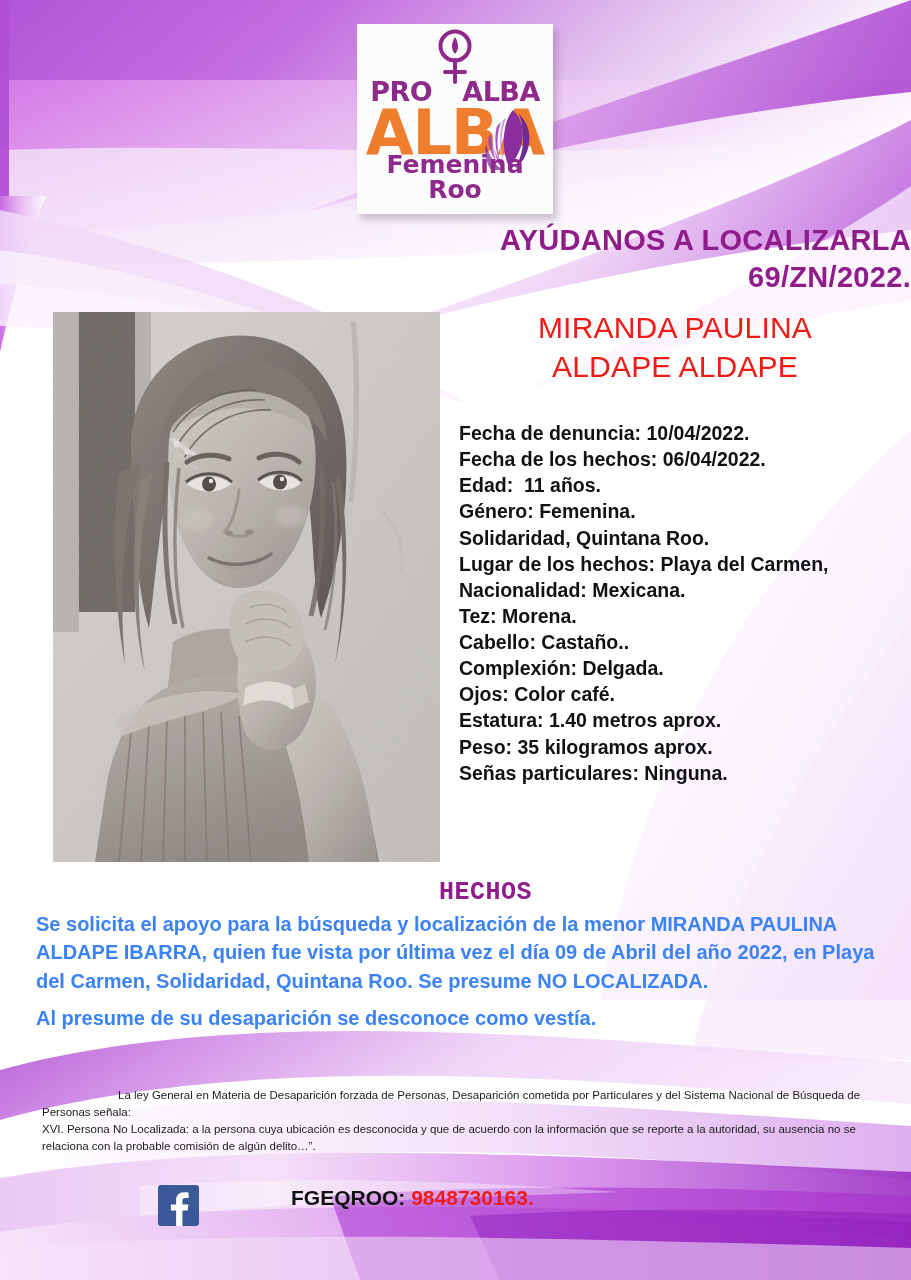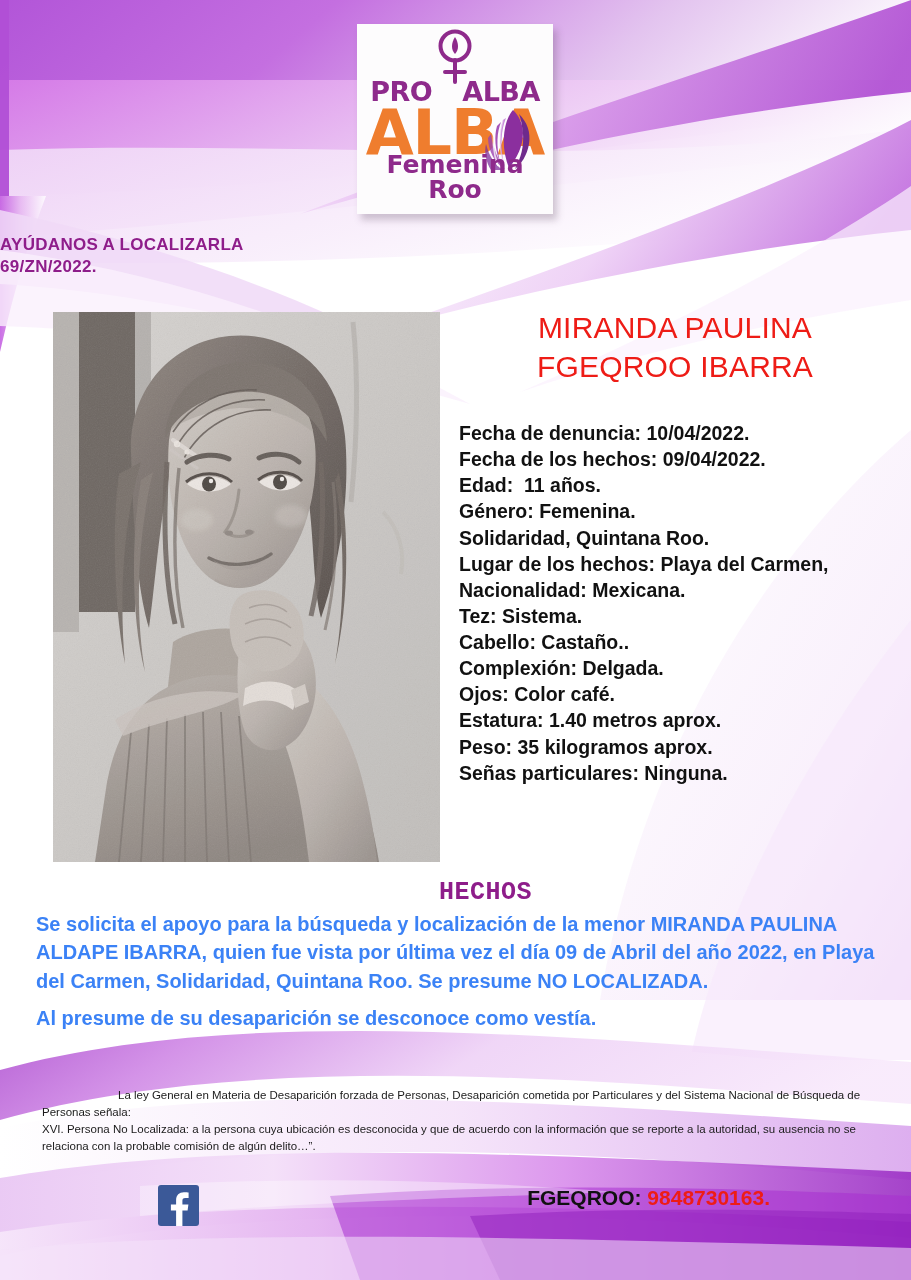--- a/index.html
+++ b/index.html
@@ -69,25 +69,25 @@
     text-align:center;
     font-family:"DejaVu Sans", sans-serif;
     font-weight:bold;
     font-size:25px;
     color:#8e2a8b;
     line-height:1;
   }
 
   
   .headline {
-    position:absolute; left:0; right:0; top:234px;
-    z-index:6; text-align:left;
-    font-family:"Liberation Sans", sans-serif;
-    font-weight:bold;
-    font-size:17px;
+    position:absolute; left:0; right:0; top:222px;
+    z-index:6; text-align:right;
+    font-family:"Liberation Sans", sans-serif;
+    font-weight:bold;
+    font-size:29px;
     color:#8e1d8a;
     letter-spacing:0.3px;
     line-height:1.28;
   }
   .headline .case-no { display:block; }
 
   
   .photo-frame {
     position:absolute;
     left:53px; top:312px;
@@ -168,23 +168,23 @@
 
   
   .fb-icon {
     position:absolute;
     left:158px; top:1185px;
     width:41px; height:41px;
     z-index:7;
   }
   .fgeqroo {
     position:absolute;
-    left:300px; top:1186px; width:470px;
+    left:291px; top:1186px; width:470px;
     z-index:7;
-    text-align:right;
+    text-align:left;
     font-family:"Liberation Sans", sans-serif;
     font-weight:bold;
     font-size:21px;
     color:#111111;
     line-height:1.1;
   }
   .fgeqroo .num { color:#ee1c16; }
   .fiscalia {
     position:absolute;
     left:130px; top:1222px; width:700px;
@@ -461,32 +461,32 @@
       <path d="M268,150 C272,206 268,262 258,304" stroke="#6d655f" stroke-width="5" fill="none" opacity="0.85"></path>
       <path d="M280,170 C286,222 282,276 272,318" stroke="#7d756f" stroke-width="3" fill="none" opacity="0.7"></path>
 
       <rect width="387" height="550" filter="url(#grain)" fill="none" opacity="0.9"></rect>
       <rect width="387" height="550" fill="#a9a6a2" opacity="0.05"></rect>
     </svg>
   </div>
 
   <div class="victim-name">
     <span>MIRANDA PAULINA</span>
-    <span>FGEQROO IBARRA</span>
+    <span>ALDAPE ALDAPE</span>
   </div>
 
   <div class="details">
     <span class="row">Fecha de denuncia: 10/04/2022.</span>
-    <span class="row">Fecha de los hechos: 09/04/2022.</span>
+    <span class="row">Fecha de los hechos: 06/04/2022.</span>
     <span class="row">Edad:  11 años.</span>
     <span class="row">Género: Femenina.</span>
     <span class="row">Solidaridad, Quintana Roo.</span>
     <span class="row">Lugar de los hechos: Playa del Carmen,</span>
     <span class="row">Nacionalidad: Mexicana.</span>
-    <span class="row">Tez: Sistema.</span>
+    <span class="row">Tez: Morena.</span>
     <span class="row">Cabello: Castaño..</span>
     <span class="row">Complexión: Delgada.</span>
     <span class="row">Ojos: Color café.</span>
     <span class="row">Estatura: 1.40 metros aprox.</span>
     <span class="row">Peso: 35 kilogramos aprox.</span>
     <span class="row">Señas particulares: Ninguna.</span>
   </div>
 
   <div class="hechos-title">HECHOS</div>
   <div class="hechos-body">

